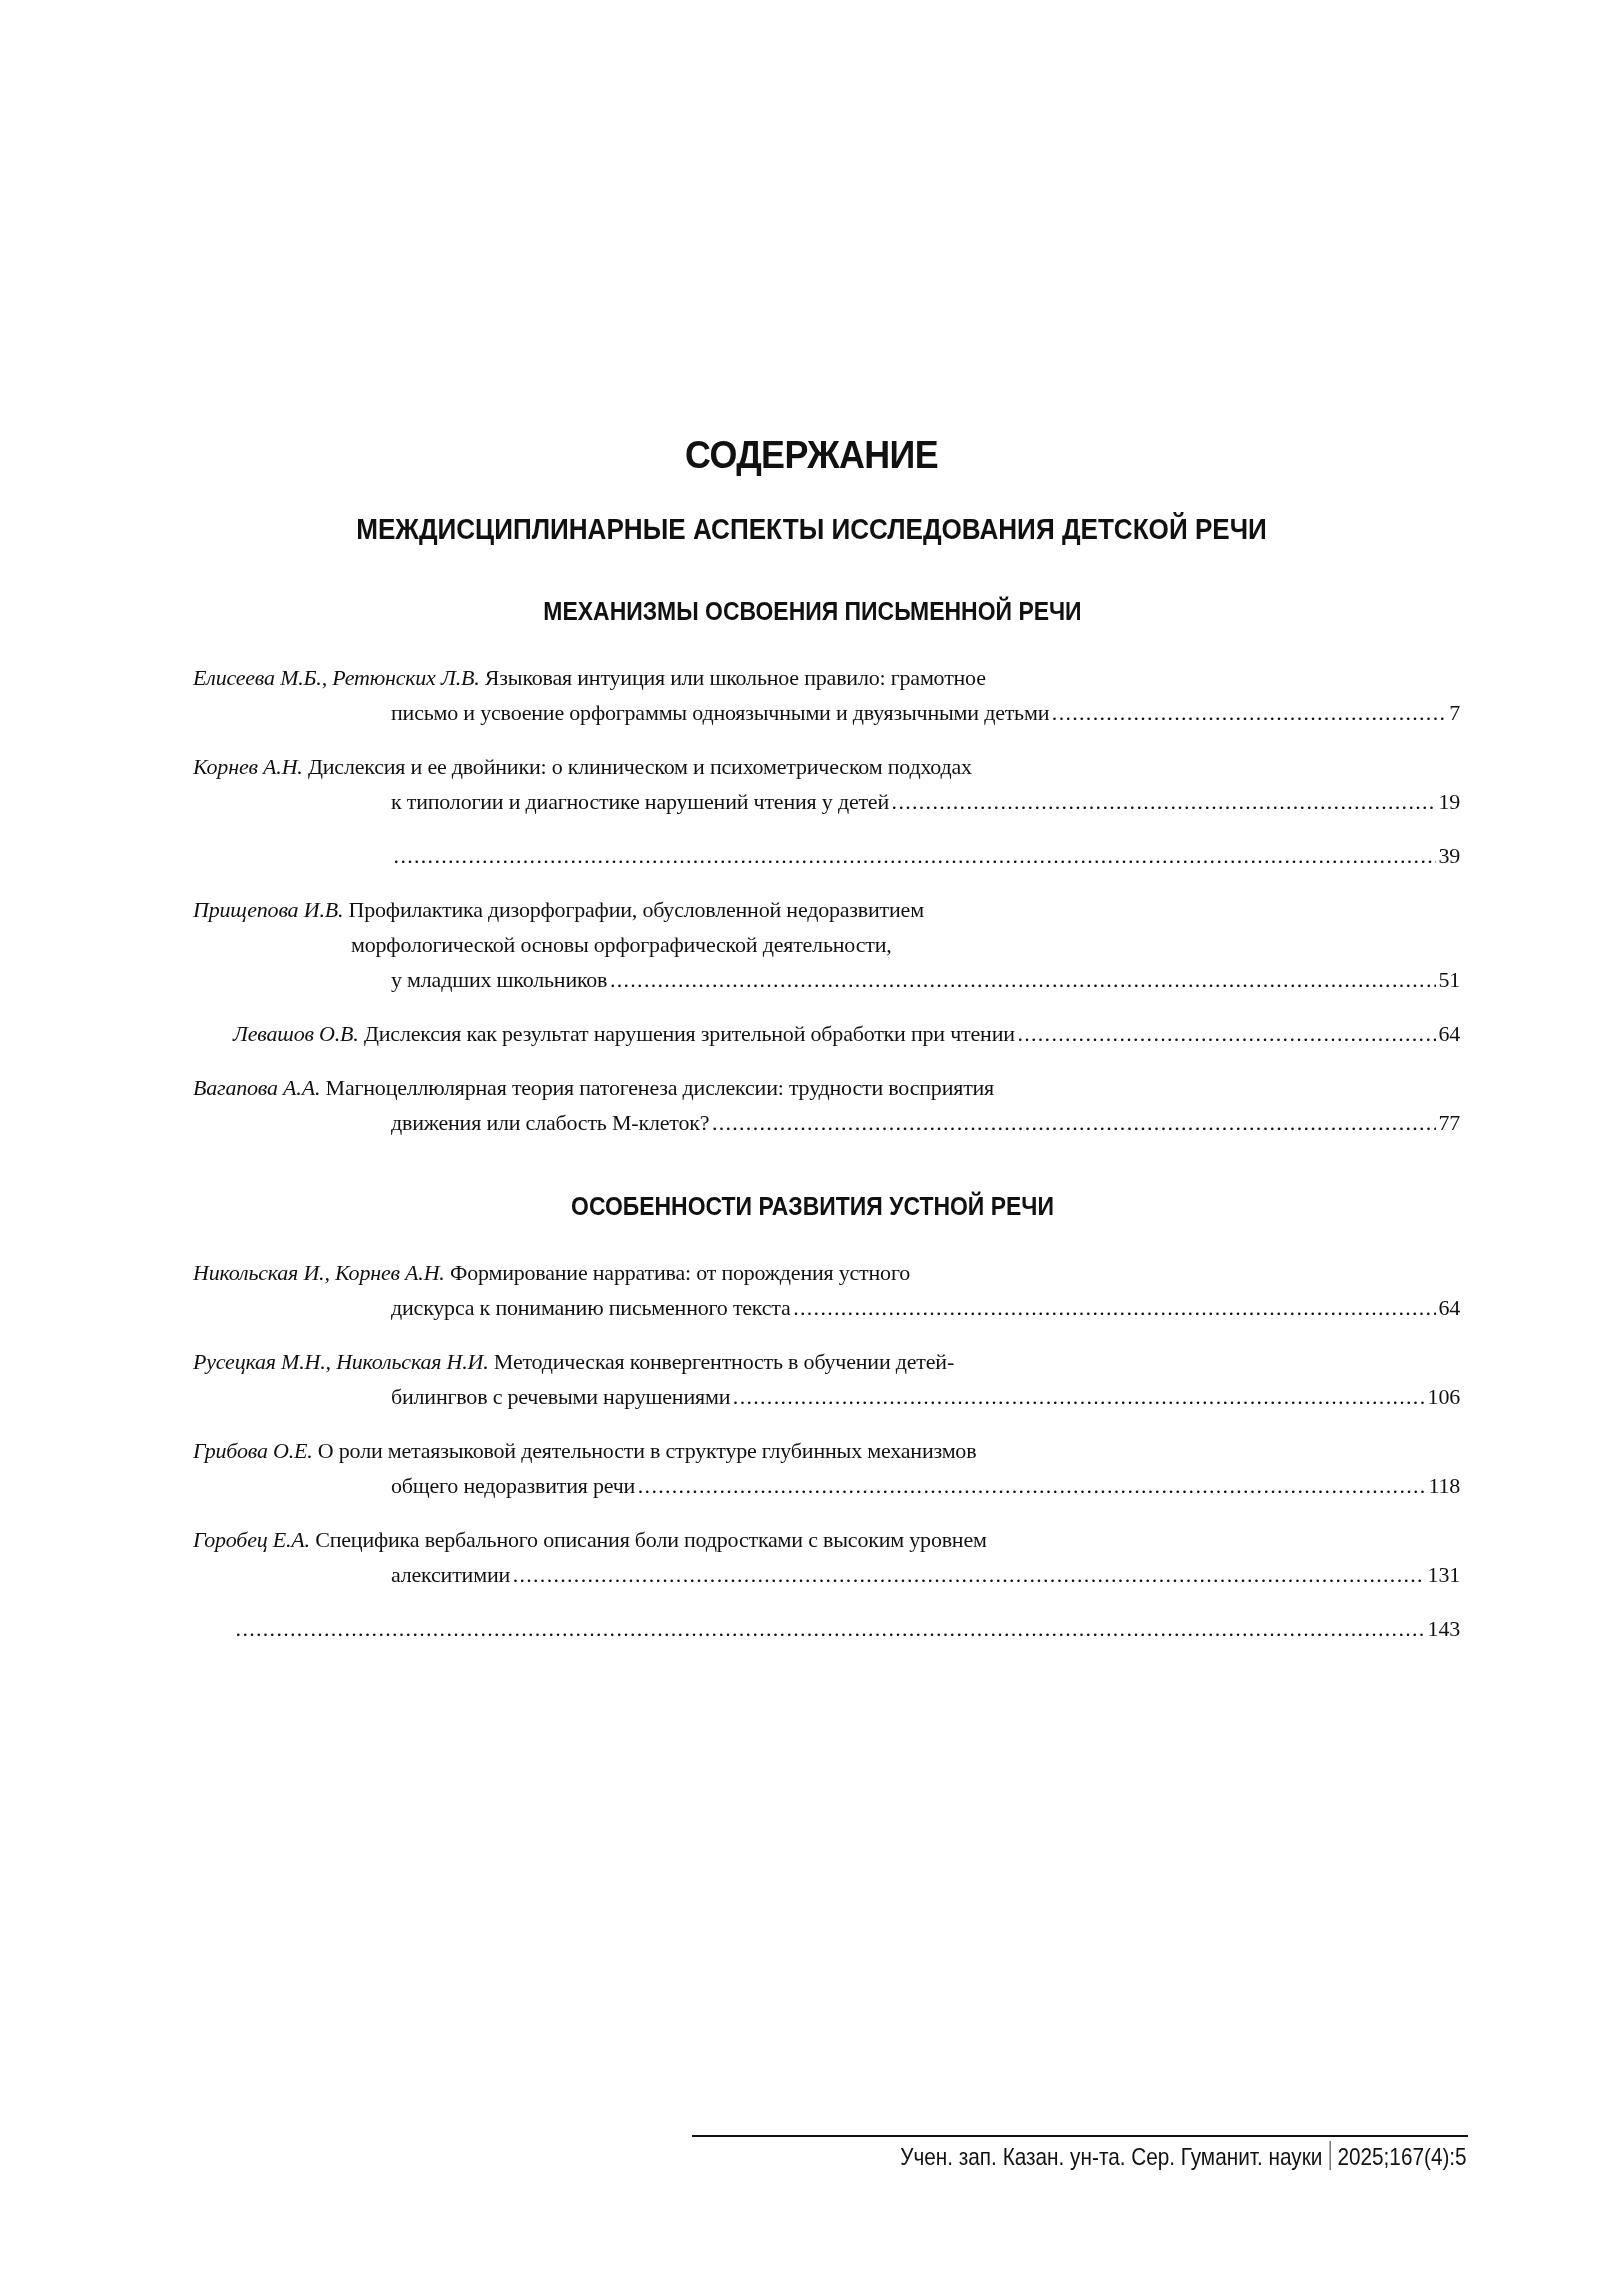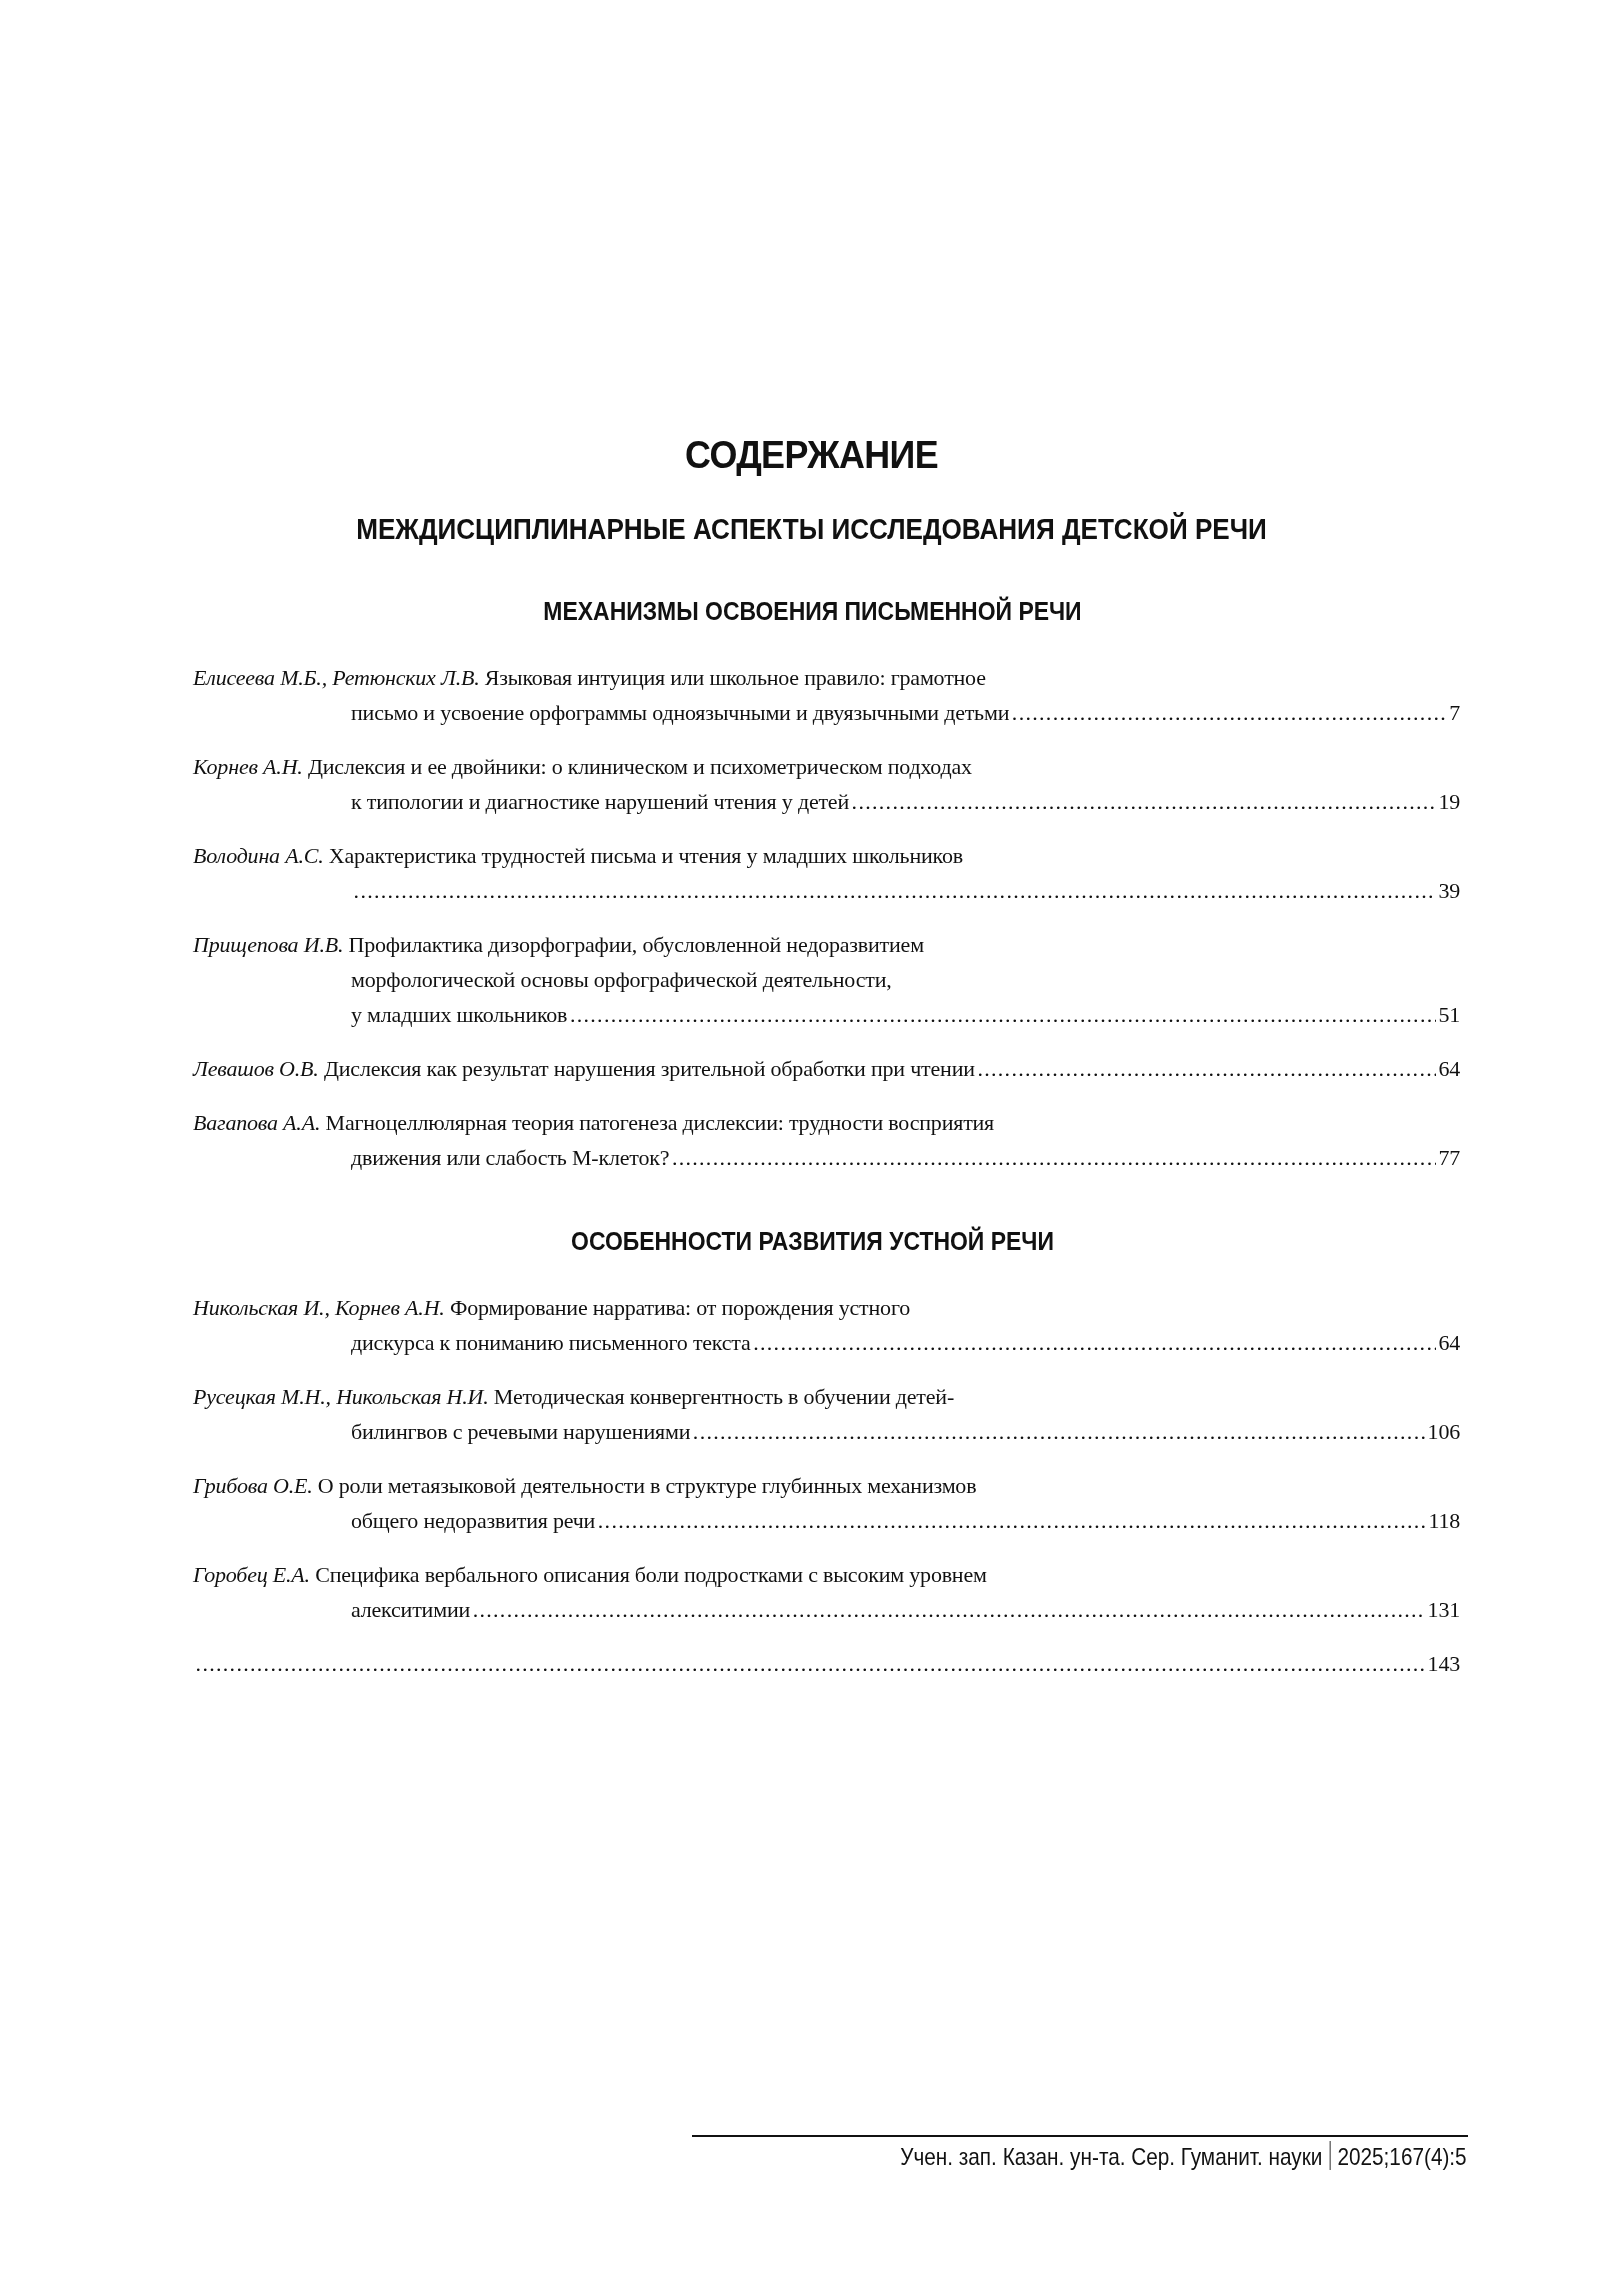--- a/index.html
+++ b/index.html
@@ -31,21 +31,21 @@
   .sub1 { margin-bottom: 34px; }
   .sub2 { margin-top: 52px; margin-bottom: 34px; }
   .entry {
     position: relative;
     font-size: 22px; line-height: 35px;
     margin-bottom: 19px;
     letter-spacing: -0.2px;
   }
   .entry .line { display: block; white-space: nowrap; }
   .entry .line.cont { padding-left: 158px; }
-  .entry .line.last { display: flex; align-items: flex-start; }
+  .entry .line.last { display: flex; align-items: flex-start; margin-left: 40px; }
   .entry .line.last .txt { flex: 0 0 auto; }
   .entry .line.last .leader {
     flex: 1 1 auto; overflow: hidden; white-space: nowrap;
     letter-spacing: 1.3px; margin: 0 2.6px;
   }
   .entry .line.last .page { flex: 0 0 auto; text-align: right; }
   .author { font-style: italic; }
   .footer-rule {
     position: absolute; left: 692px; width: 776px; top: 2135px;
     height: 2px; background: #111111;
@@ -77,21 +77,20 @@
       </div>
       <div class="entry">
         <span class="line"><span class="author">Корнев А.Н.</span> <span>Дислексия и ее двойники: о клиническом и психометрическом подходах</span></span>
         <span class="line last cont">
           <span class="txt"><span>к типологии и диагностике нарушений чтения у детей</span></span>
           <span class="leader">............................................................................................................................................................................................................................................................................................................</span>
           <span class="page">19</span>
         </span>
       </div>
       <div class="entry">
-        <span class="line"><span class="author">Володина А.С.</span> <span> Характеристика трудностей письма и чтения у младших школьников</span></span>
         <span class="line last cont">
           <span class="leader">............................................................................................................................................................................................................................................................................................................</span>
           <span class="page">39</span>
         </span>
       </div>
       <div class="entry">
         <span class="line"><span class="author">Прищепова И.В.</span> <span>Профилактика дизорфографии, обусловленной недоразвитием</span></span>
         <span class="line cont">морфологической основы орфографической деятельности,</span>
         <span class="line last cont">
           <span class="txt"><span>у младших школьников</span></span>

